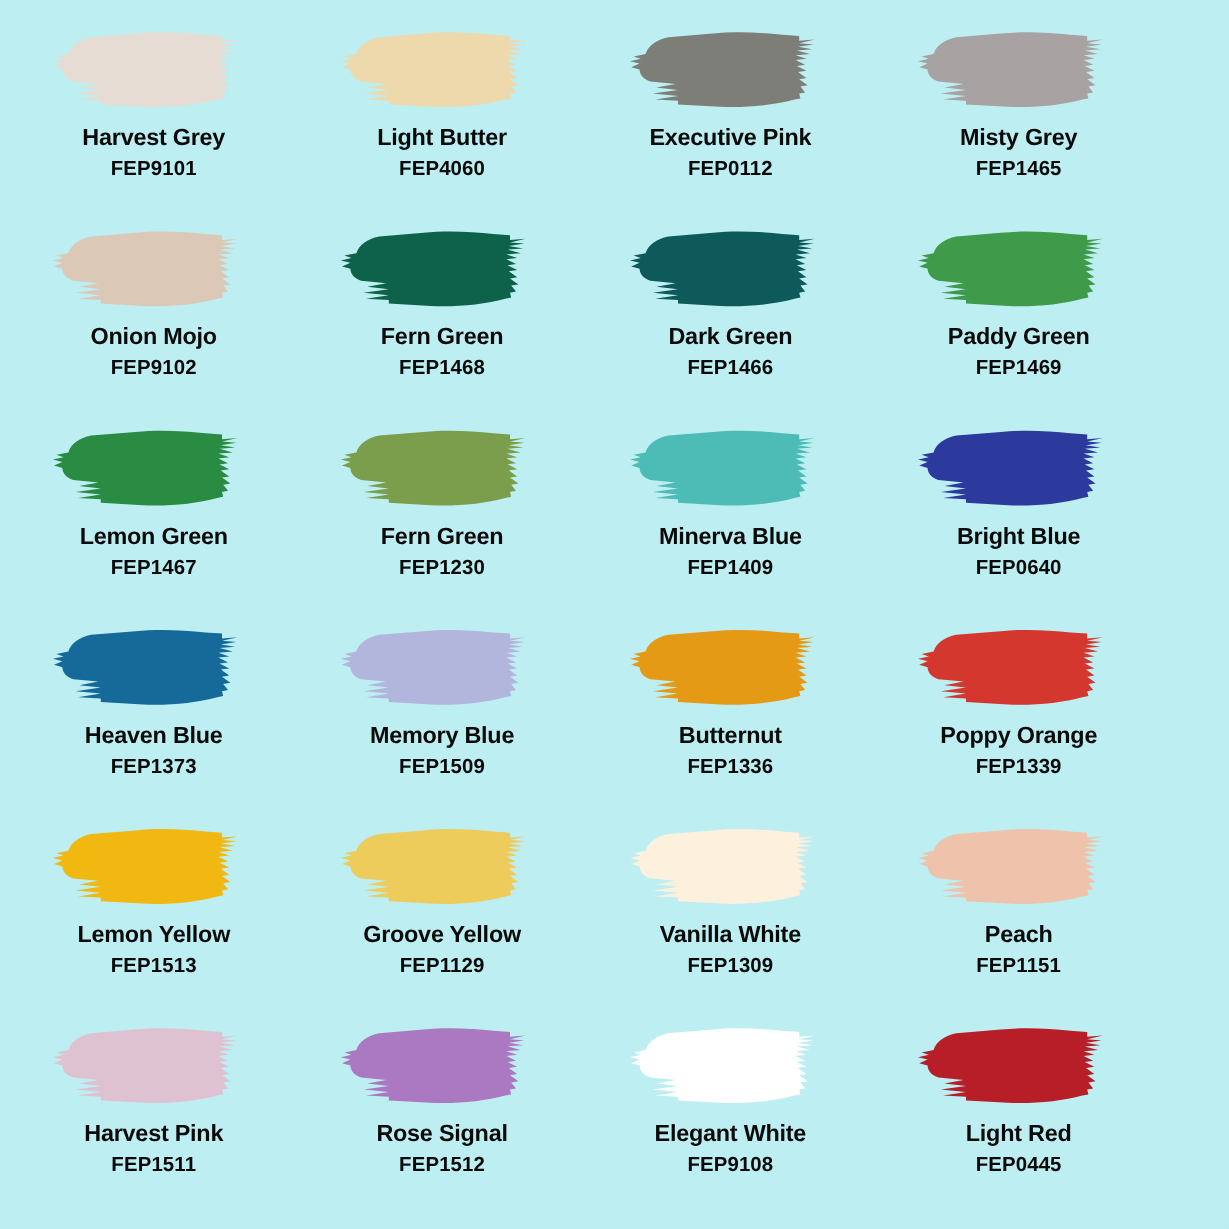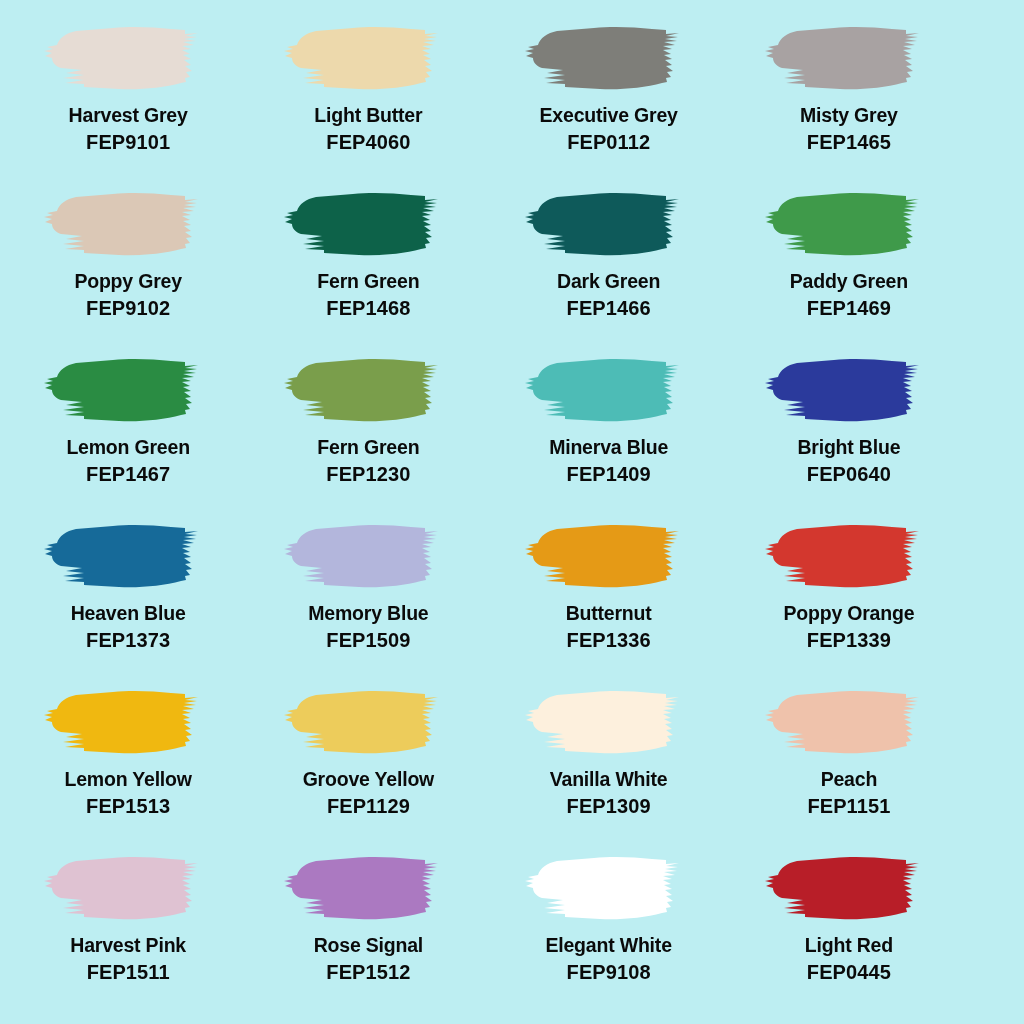--- a/index.html
+++ b/index.html
@@ -46,21 +46,21 @@
     font-size: 19.5px;
     font-weight: bold;
     color: #0a0a0a;
     text-align: center;
     line-height: 1.12;
     margin-top: 7px;
     letter-spacing: -0.2px;
     white-space: nowrap;
   }
   .swatch-code {
-    font-size: 20px;
+    font-size: 17px;
     font-weight: bold;
     color: #0a0a0a;
     text-align: center;
     line-height: 1.12;
     margin-top: 4px;
     letter-spacing: 0.1px;
     white-space: nowrap;
   }
 </style>
 </head>
@@ -84,39 +84,39 @@
       </div>
       <div class="swatch-name">Light Butter</div>
       <div class="swatch-code">FEP4060</div>
     </div>
     <div class="swatch-cell">
       <div class="stroke-wrap">
         <svg viewBox="0 0 186 80" xmlns="http://www.w3.org/2000/svg" preserveAspectRatio="none">
           <path d="M22,27 C24,20 31,15 41,13 L78,10 C96,8 118,9 136,11 L150,12 L150,16 L163,15 L150,18 L162,19 L149,21 L161,23 L148,24 L159,27 L147,28 L156,31 L147,32 L155,36 L148,37 L156,41 L149,42 L156,47 L150,48 L157,53 L151,54 L155,59 L150,60 L151,64 L146,65 C128,70 104,72 84,71 L49,69 L49,66 L30,65 L49,62 L28,60 L49,57 L31,55 L47,52 L26,50 C20,48 17,44 17,40 L10,38 L17,35 L9,33 L18,31 L12,29 Z" fill="#7e7e79"></path>
         </svg>
       </div>
-      <div class="swatch-name">Executive Grey</div>
+      <div class="swatch-name">Executive Pink</div>
       <div class="swatch-code">FEP0112</div>
     </div>
     <div class="swatch-cell">
       <div class="stroke-wrap">
         <svg viewBox="0 0 186 80" xmlns="http://www.w3.org/2000/svg" preserveAspectRatio="none">
           <path d="M22,27 C24,20 31,15 41,13 L78,10 C96,8 118,9 136,11 L150,12 L150,16 L163,15 L150,18 L162,19 L149,21 L161,23 L148,24 L159,27 L147,28 L156,31 L147,32 L155,36 L148,37 L156,41 L149,42 L156,47 L150,48 L157,53 L151,54 L155,59 L150,60 L151,64 L146,65 C128,70 104,72 84,71 L49,69 L49,66 L30,65 L49,62 L28,60 L49,57 L31,55 L47,52 L26,50 C20,48 17,44 17,40 L10,38 L17,35 L9,33 L18,31 L12,29 Z" fill="#a8a2a2"></path>
         </svg>
       </div>
       <div class="swatch-name">Misty Grey</div>
       <div class="swatch-code">FEP1465</div>
     </div>
     <div class="swatch-cell">
       <div class="stroke-wrap">
         <svg viewBox="0 0 186 80" xmlns="http://www.w3.org/2000/svg" preserveAspectRatio="none">
           <path d="M22,27 C24,20 31,15 41,13 L78,10 C96,8 118,9 136,11 L150,12 L150,16 L163,15 L150,18 L162,19 L149,21 L161,23 L148,24 L159,27 L147,28 L156,31 L147,32 L155,36 L148,37 L156,41 L149,42 L156,47 L150,48 L157,53 L151,54 L155,59 L150,60 L151,64 L146,65 C128,70 104,72 84,71 L49,69 L49,66 L30,65 L49,62 L28,60 L49,57 L31,55 L47,52 L26,50 C20,48 17,44 17,40 L10,38 L17,35 L9,33 L18,31 L12,29 Z" fill="#dbc8b6"></path>
         </svg>
       </div>
-      <div class="swatch-name">Poppy Grey</div>
+      <div class="swatch-name">Onion Mojo</div>
       <div class="swatch-code">FEP9102</div>
     </div>
     <div class="swatch-cell">
       <div class="stroke-wrap">
         <svg viewBox="0 0 186 80" xmlns="http://www.w3.org/2000/svg" preserveAspectRatio="none">
           <path d="M22,27 C24,20 31,15 41,13 L78,10 C96,8 118,9 136,11 L150,12 L150,16 L163,15 L150,18 L162,19 L149,21 L161,23 L148,24 L159,27 L147,28 L156,31 L147,32 L155,36 L148,37 L156,41 L149,42 L156,47 L150,48 L157,53 L151,54 L155,59 L150,60 L151,64 L146,65 C128,70 104,72 84,71 L49,69 L49,66 L30,65 L49,62 L28,60 L49,57 L31,55 L47,52 L26,50 C20,48 17,44 17,40 L10,38 L17,35 L9,33 L18,31 L12,29 Z" fill="#0d6249"></path>
         </svg>
       </div>
       <div class="swatch-name">Fern Green</div>
       <div class="swatch-code">FEP1468</div>

